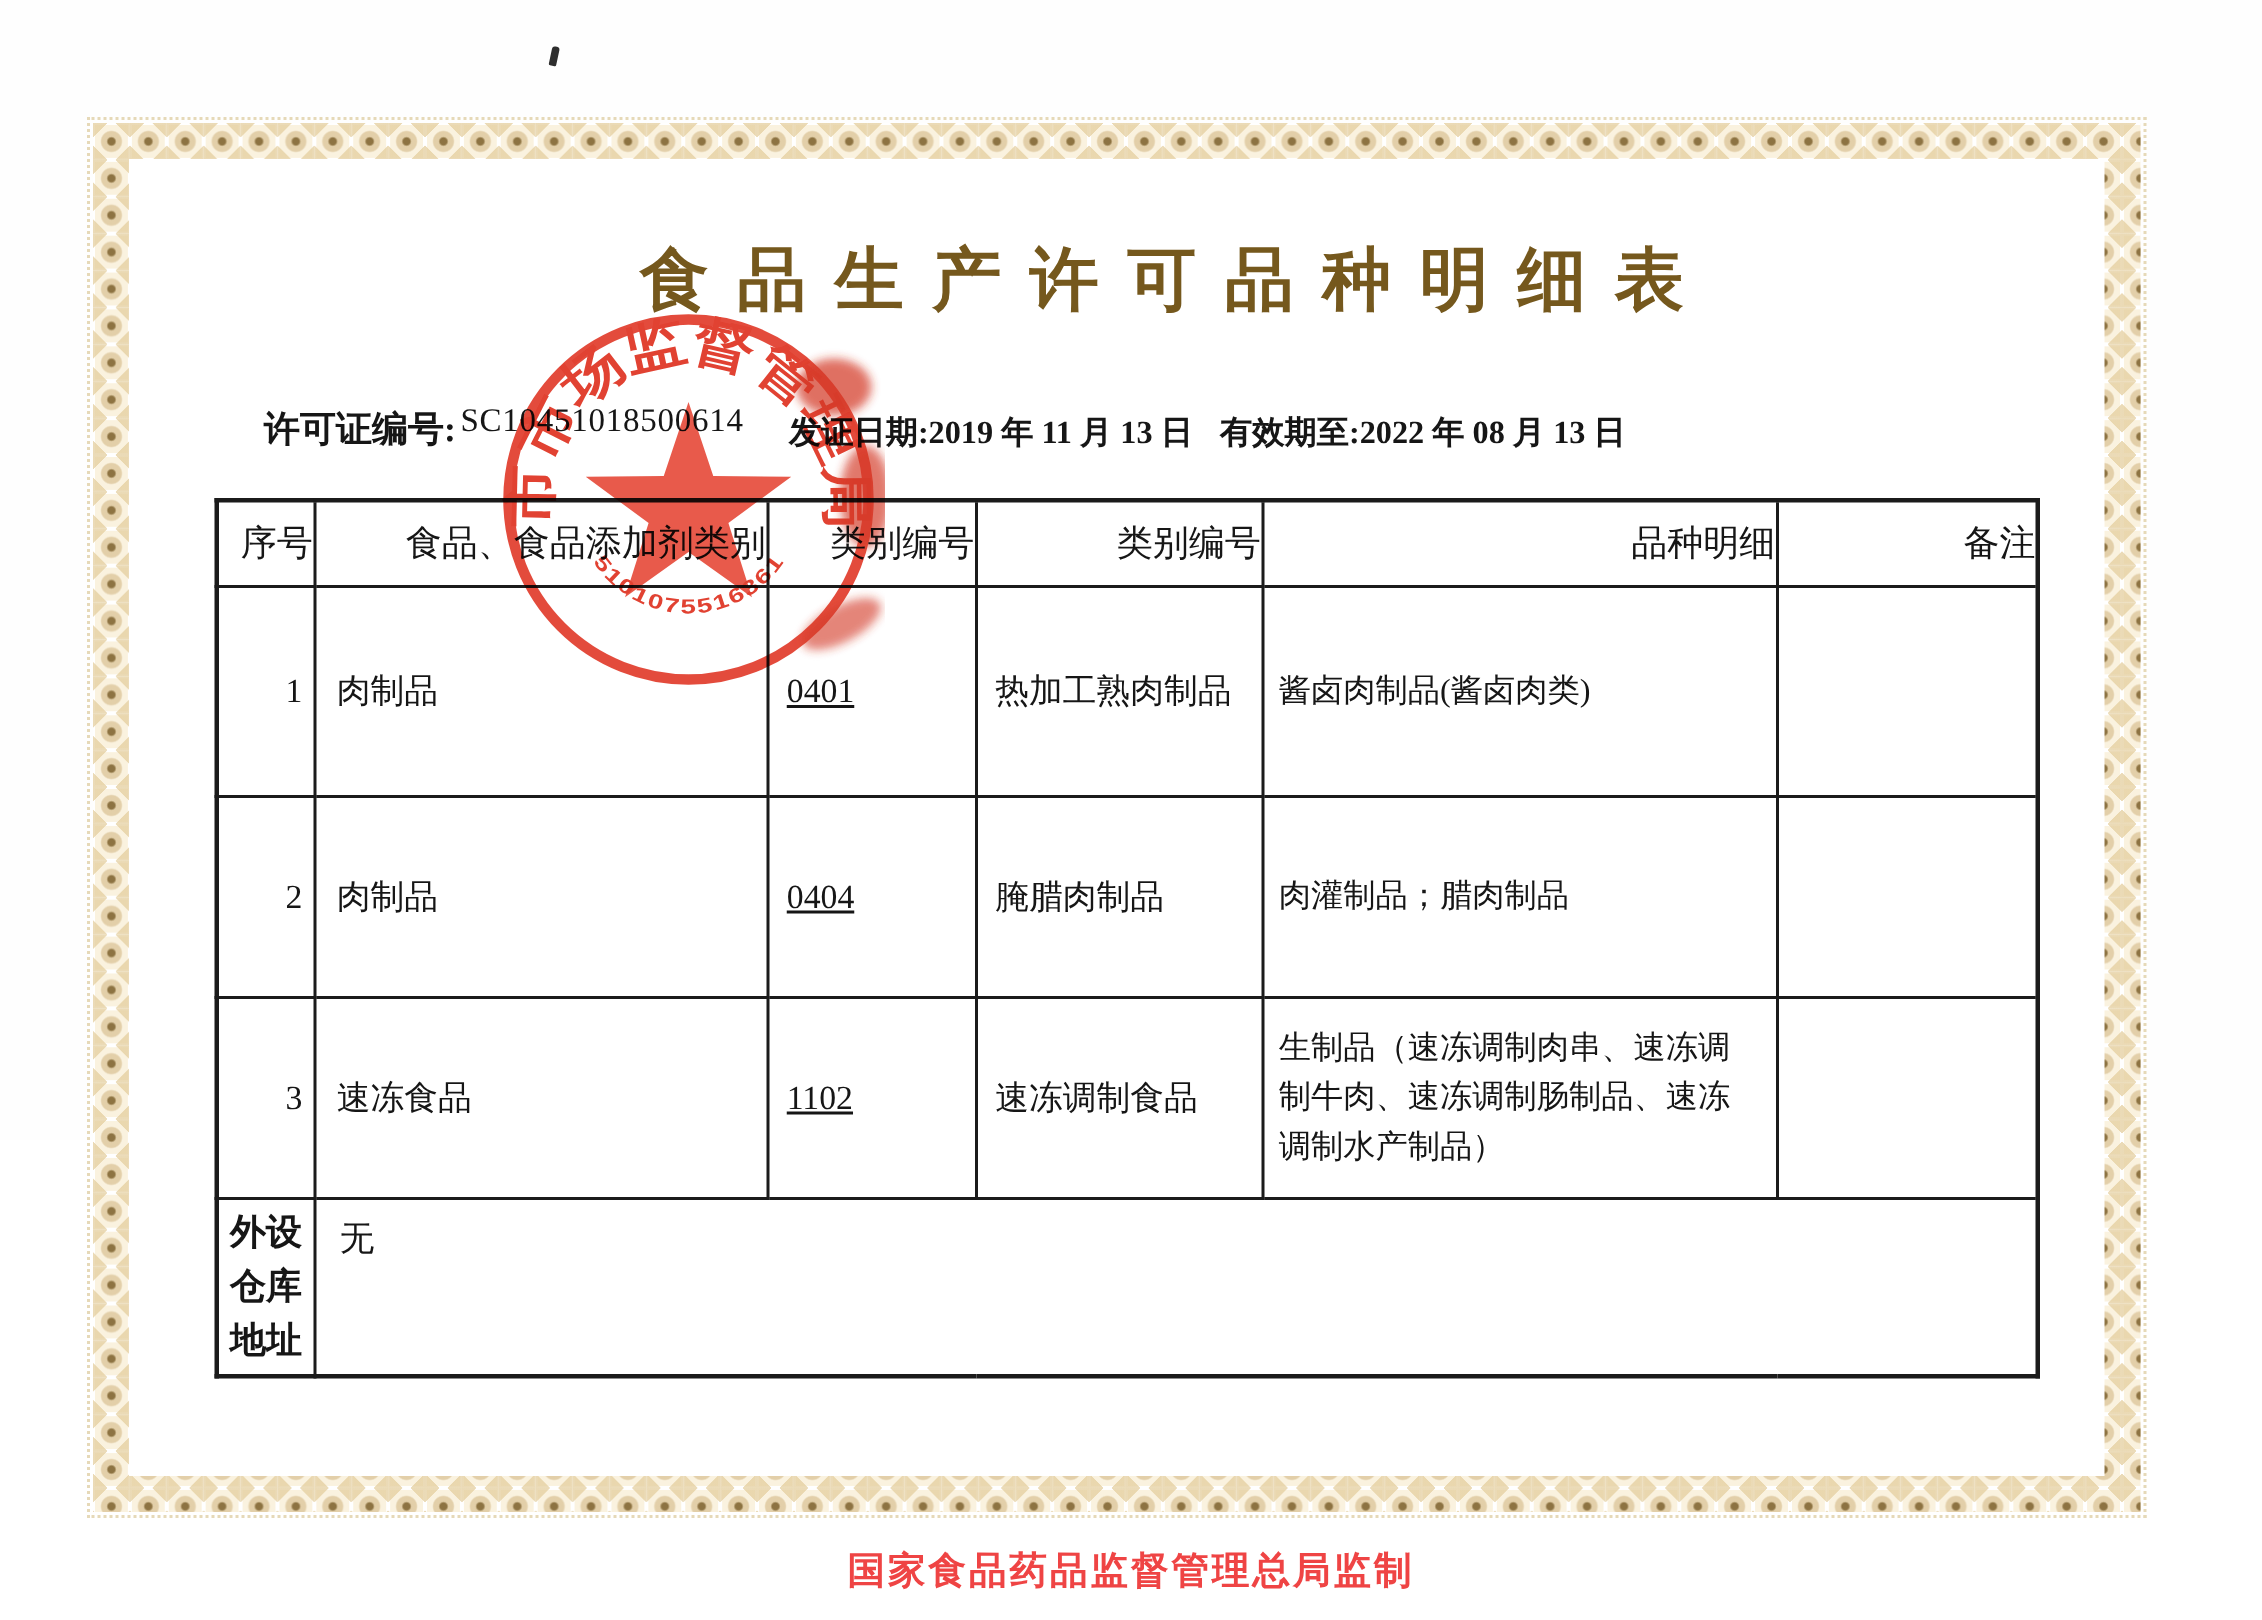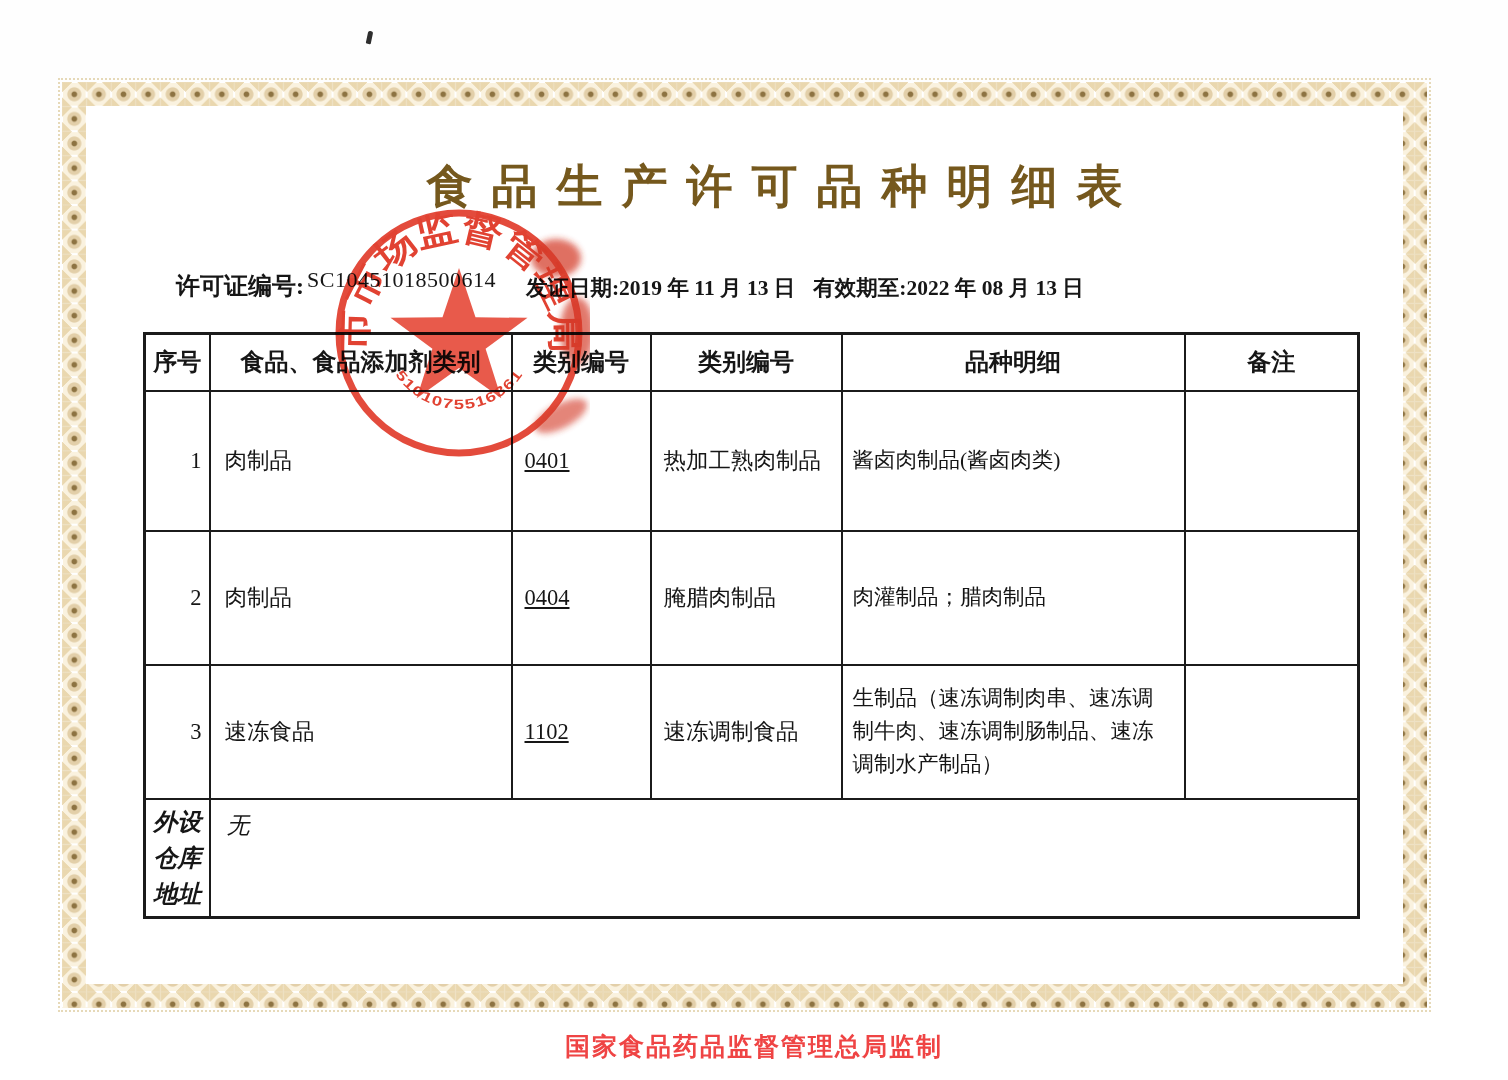--- a/index.html
+++ b/index.html
@@ -39,27 +39,27 @@
   .lic-number { font-size:22px; margin-left:3px; transform:translateY(-9px); letter-spacing:.5px; }
   .lic-issue  { font-size:21.5px; font-weight:600; margin-left:30px; }
   .lic-valid  { font-size:21.5px; font-weight:600; margin-left:18px; }
 
   table.detail-table {
     position:absolute; left:143px; top:332px; width:1214px;
     border-collapse:collapse; table-layout:fixed; color:#161616;
   }
   .detail-table, .detail-table th, .detail-table td { border:2px solid #1b1b1b; }
   .detail-table { border-width:3px; }
-  .detail-table th { font-size:24px; font-weight:bold; text-align:center; vertical-align:middle; }
+  .detail-table th { font-size:24px; font-weight:normal; text-align:right; vertical-align:middle; }
   .detail-table td { font-size:22.5px; vertical-align:middle; }
   tr.hdr    { height:57px; }
   tr.row-1  { height:140px; }
   tr.row-2  { height:134px; }
   tr.row-3  { height:134px; }
-  tr.row-wh { height:118px;font-style:italic; }
+  tr.row-wh { height:118px; }
   td.c-no     { text-align:right; padding-right:7px; }
   td.c-cat    { padding-left:14px; }
   td.c-code   { padding-left:12px;text-decoration:underline; }
   td.c-name   { padding-left:12px; }
   td.c-detail { padding:4px 10px; font-size:21.5px; line-height:1.55; }
   td.wh-label { font-size:24px; font-weight:bold; text-align:center; padding:4px 6px;
                 word-break:break-all; line-height:1.5; }
   td.wh-value { vertical-align:top; padding:10px 0 0 16px; font-size:23px; }
 
   .seal { position:absolute; left:328px; top:202px; width:262px; height:262px;

